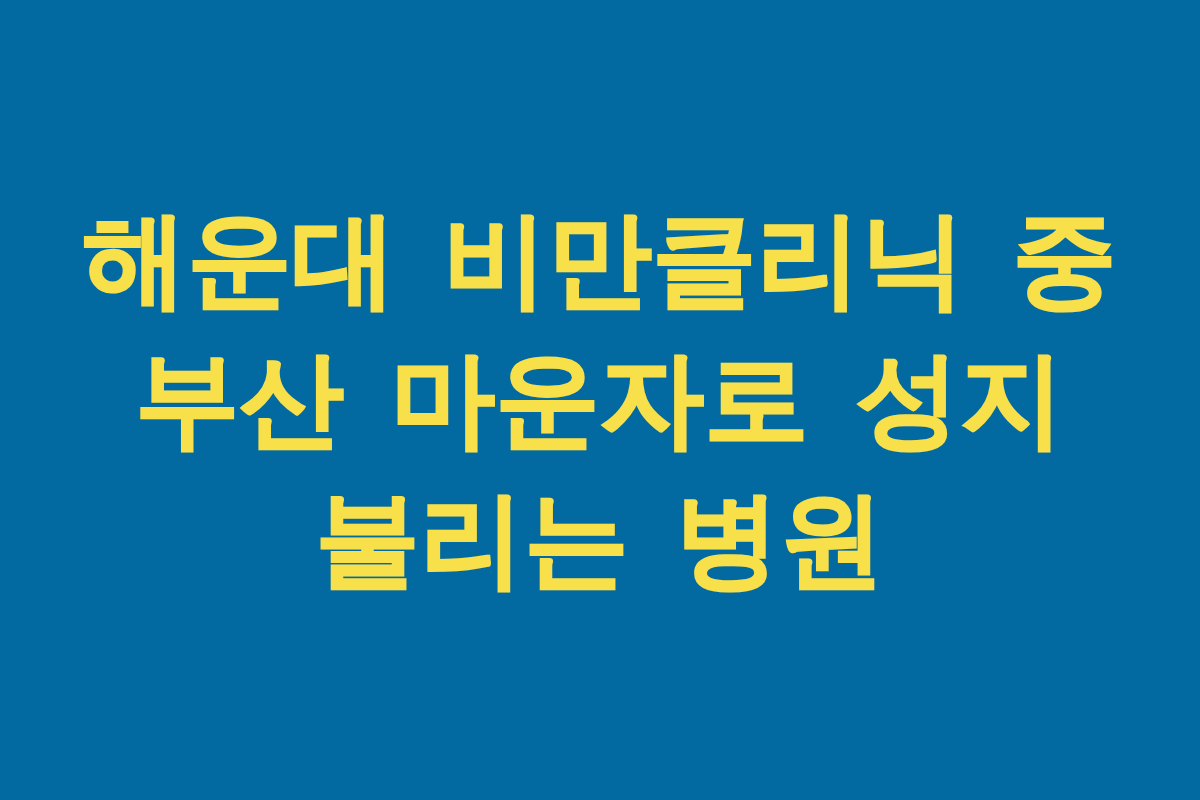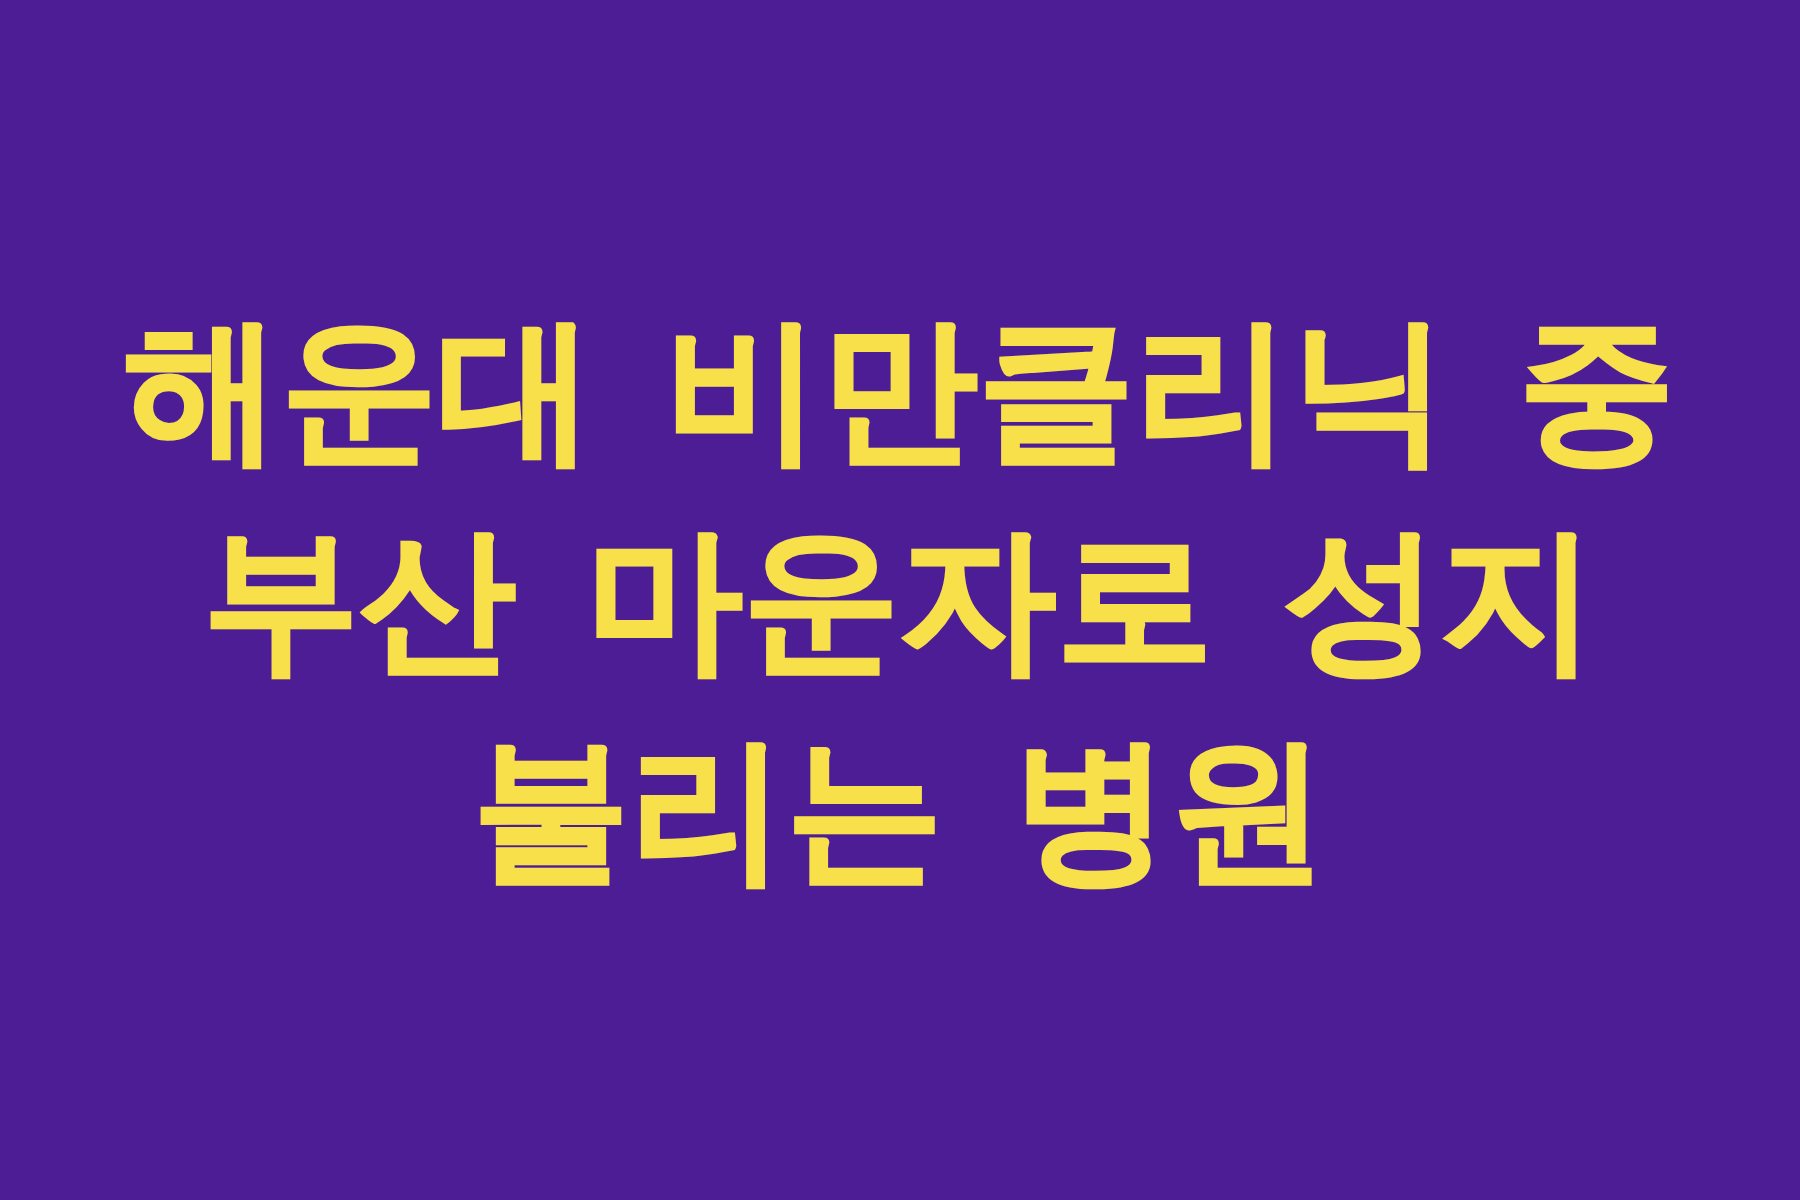--- a/index.html
+++ b/index.html
@@ -46,21 +46,21 @@
     overflow-wrap: break-word;
     
     paint-order: stroke fill;
     -webkit-text-stroke: 2px currentColor;
     text-rendering: optimizeLegibility;
   }
 </style>
 </head>
 <body>
 
-<div id="card" style="background-color: #4c1d95;">
+<div id="card" style="background-color: #0369a1;">
 
   <div id="headline-block">
 
     <h1 id="headline" style="color: rgb(248, 224, 75); font-size: 104px; line-height: 140px; text-align: center;">해운대 비만클리닉 중 부산 마운자로 성지 불리는 병원</h1>
 
   </div>
 
 </div>
 
 </body></html>

